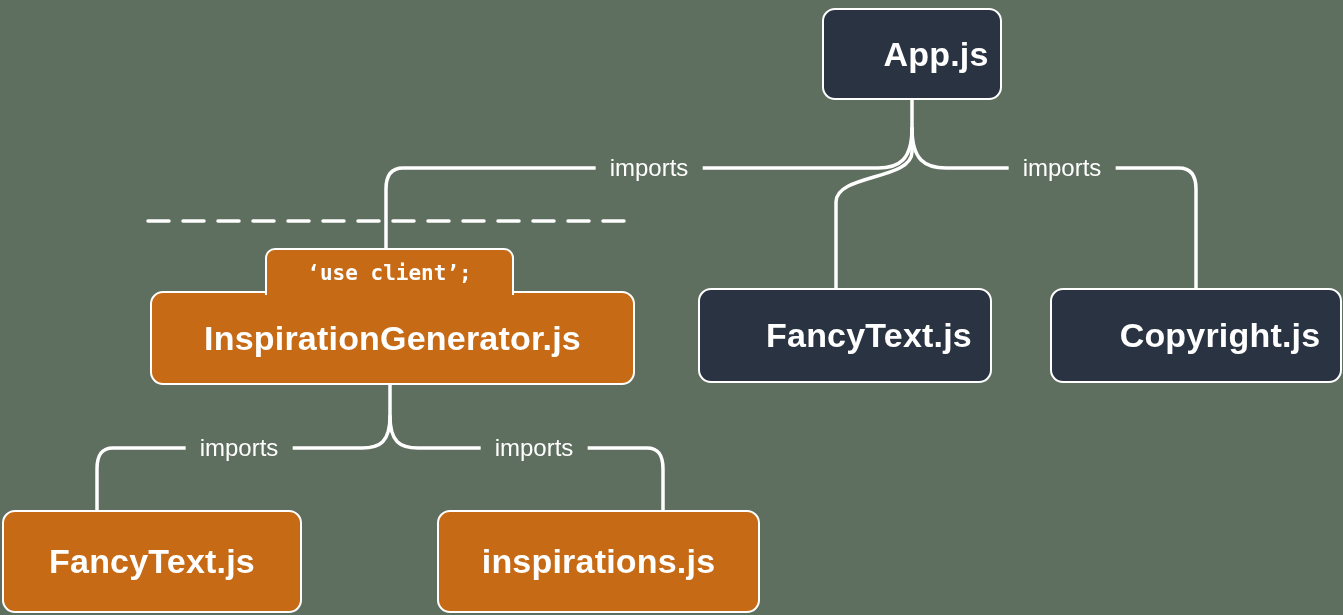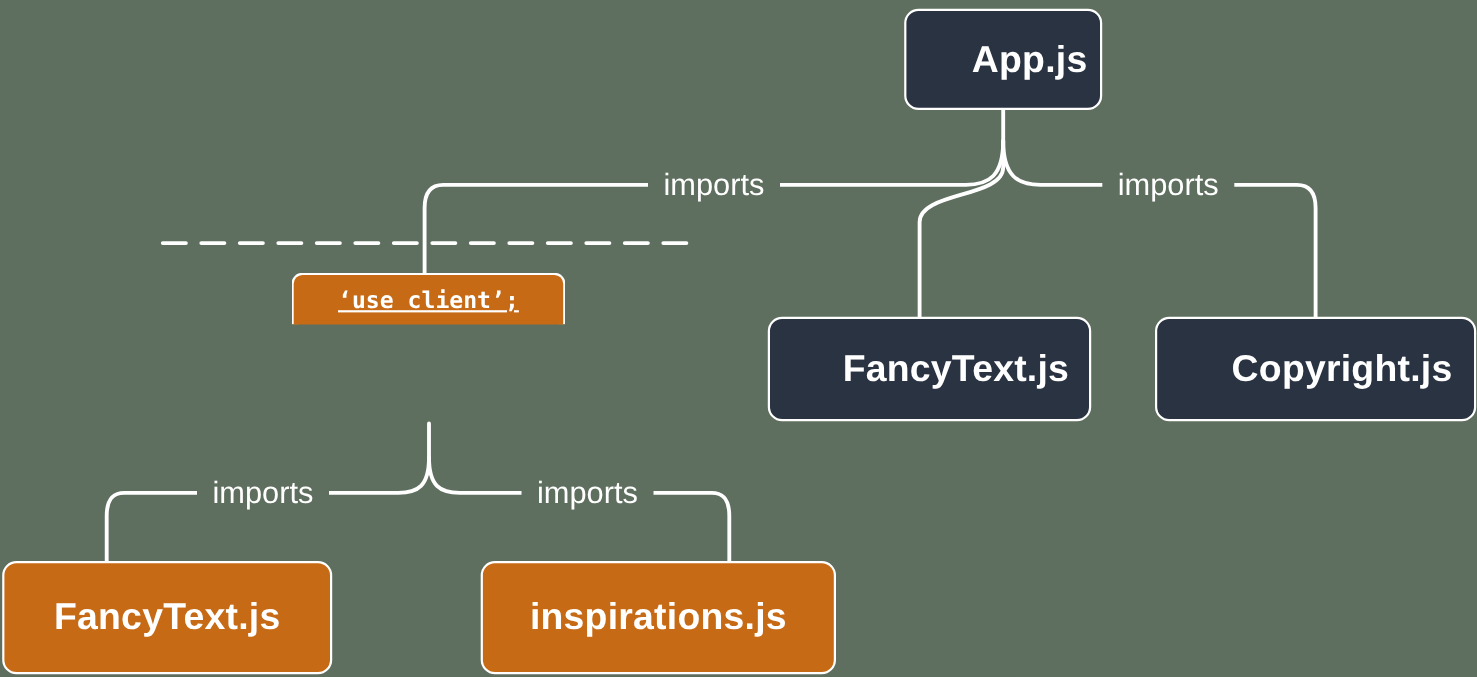--- a/index.html
+++ b/index.html
@@ -62,28 +62,27 @@
     border-radius: 10px 10px 0 0;
     display: flex;
     align-items: center;
     justify-content: center;
     color: var(--text, #ffffff);
     font-family: "DejaVu Sans Mono", monospace;
     font-size: 21px;
     font-weight: 700;
     z-index: 3;
     white-space: nowrap;
-    text-decoration: underline;
   }
   .edge-label {
     position: absolute;
     transform: translate(-50%, -50%);
     background: var(--background, #5f6f5f);
     color: var(--text, #ffffff);
-    font-size: 28px;
+    font-size: 24px;
     font-weight: 500;
     padding: 3px 14px;
     white-space: nowrap;
     z-index: 2;
   }
 </style>
 </head>
 <body>
 
 <div class="canvas">
@@ -102,20 +101,23 @@
   </div>
 
   <div class="edge-label" style="left:649px; top:168px;">imports</div>
 
   <div class="edge-label" style="left:1062px; top:168px;">imports</div>
 
   <div class="badge">
     <span>‘use client’;</span>
   </div>
 
+  <div class="node orange" style="left:150px; top:291px; width:485px; height:94px;">
+    <span>InspirationGenerator.js</span>
+  </div>
 
   <div class="node dark" style="left:698px; top:288px; width:294px; height:95px;">
     <span>FancyText.js</span>
   </div>
 
   <div class="node dark" style="left:1050px; top:288px; width:292px; height:95px;align-items:center;">
     <span>Copyright.js</span>
   </div>
 
   <div class="edge-label" style="left:239px; top:448px;">imports</div>

